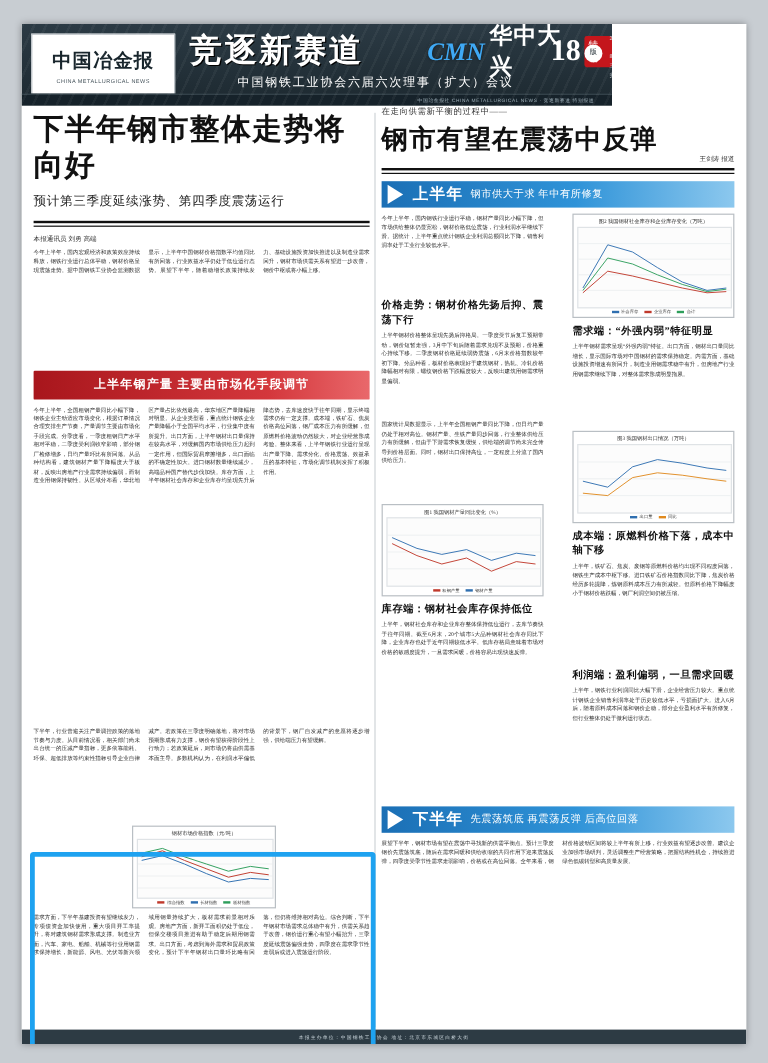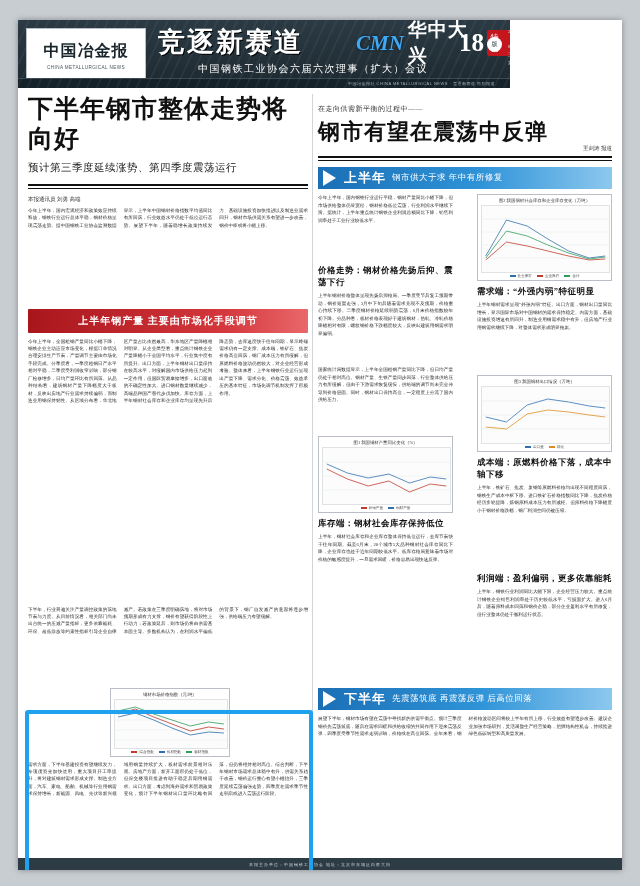--- a/index.html
+++ b/index.html
@@ -77,21 +77,21 @@
     margin-top:3px;line-height:1.1;text-align:center;
   }
   .mh-strip{
     position:absolute;left:0;bottom:0;width:100%;height:9px;
     background:#16222a;border-top:1px solid #3b4a52;
     font-size:4px;color:#9fb0b9;display:flex;align-items:center;padding-left:330px;letter-spacing:.5px;
   }
 
   
   .col-left{position:absolute;left:10px;top:74px;width:280px;}
-  .col-right{position:absolute;left:300px;top:84px;width:294px;}
+  .col-right{position:absolute;left:300px;top:68px;width:294px;}
   .vrule{position:absolute;left:294px;top:74px;width:1px;height:762px;background:#cfd4d8;}
 
   
   .h-main{
     font-family:"Liberation Serif",serif;font-weight:bold;color:#111;
     font-size:25px;letter-spacing:1px;line-height:1.2;
   }
   .h-sub{
     font-family:"Liberation Serif",serif;color:#222;font-size:10.5px;
     letter-spacing:.5px;margin-top:7px;
@@ -316,21 +316,21 @@
           </div>
           <div class="chart-legend">
             <span><i style="background:#2f6fb0"></i><span>出口量</span></span>
             <span><i style="background:#e08a1e"></i><span>同比</span></span>
           </div>
         </div>
 
         <div class="sub-h">成本端：原燃料价格下落，成本中轴下移</div>
         <div class="txt" style="height:84px;">上半年，铁矿石、焦炭、废钢等原燃料价格均出现不同程度回落，钢铁生产成本中枢下移。进口铁矿石价格指数同比下降，焦炭价格经历多轮提降，炼钢原料成本压力有所减轻。但原料价格下降幅度小于钢材价格跌幅，钢厂利润空间仍被压缩。</div>
 
-        <div class="sub-h">利润端：盈利偏弱，更多依靠能耗</div>
+        <div class="sub-h">利润端：盈利偏弱，一旦需求回暖</div>
         <div class="txt" style="height:70px;">上半年，钢铁行业利润同比大幅下滑，企业经营压力较大。重点统计钢铁企业销售利润率处于历史较低水平，亏损面扩大。进入6月后，随着原料成本回落和钢价企稳，部分企业盈利水平有所修复，但行业整体仍处于微利运行状态。</div>
       </div>
     </div>
 
     <div class="banner-blue" style="margin-top:5px;">
       <span class="tri"></span>
       <span class="big">下半年</span>
       <span class="small">先震荡筑底 再震荡反弹 后高位回落</span>
     </div>
 

